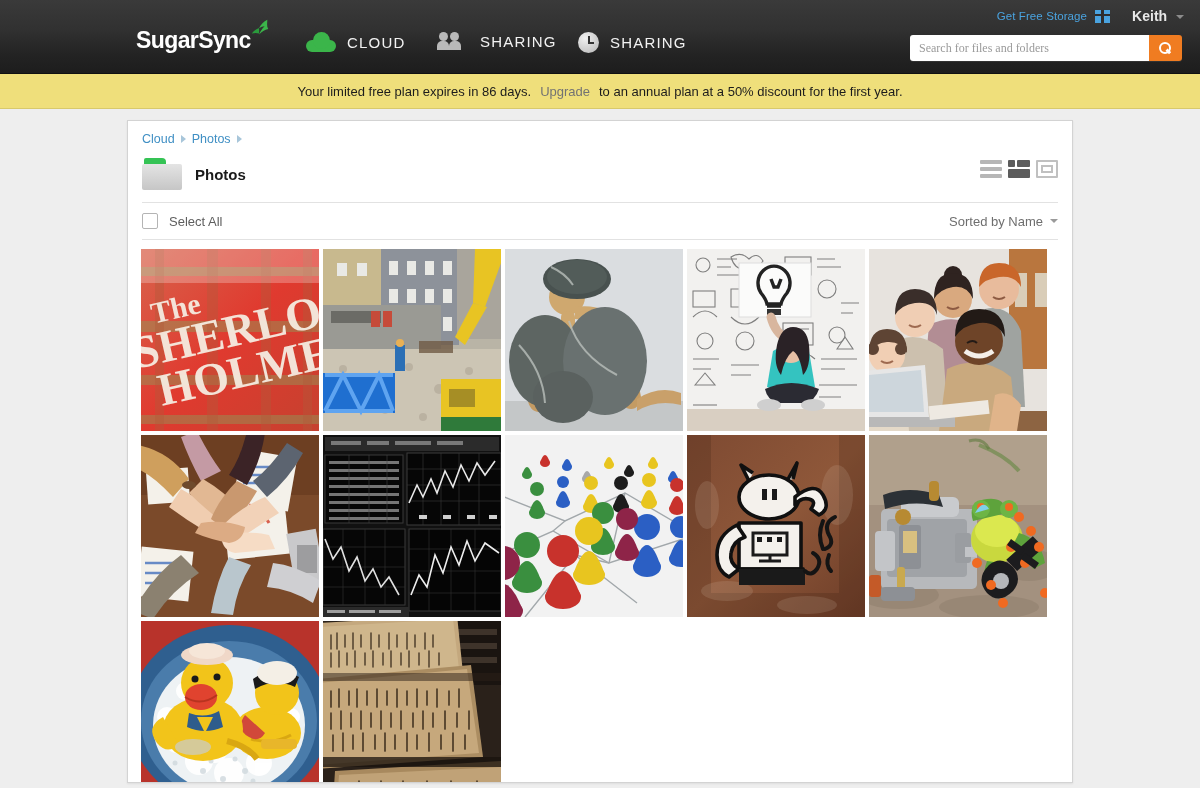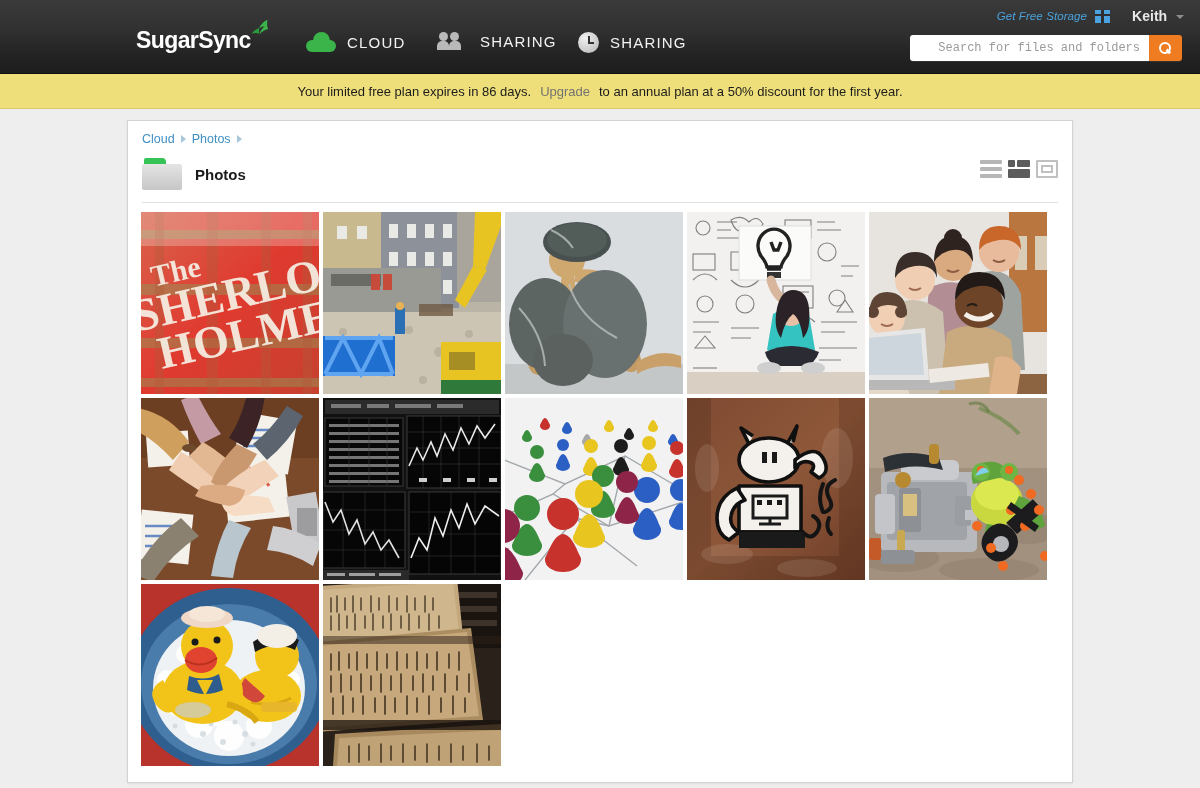--- a/index.html
+++ b/index.html
@@ -16,21 +16,21 @@
     height: 74px;
     background: linear-gradient(to bottom, #3a3a3a 0%, #313131 40%, #232323 75%, #1d1d1d 100%);
     border-bottom: 1px solid #111;
   }
   .util-row {
     position: absolute; top: 8px; right: 16px;
     display: flex; align-items: center; gap: 8px;
     font-size: 11.5px;
   }
   .free-storage {
-    color: #4aa3df; text-decoration: none; letter-spacing: .1px; font-style: italic;
+    color: #4aa3df; text-decoration: none; letter-spacing: .1px;
   }
   .gift-icon { display:inline-block; width: 15px; height: 14px; position: relative; vertical-align: -2px; }
   .gift-icon .box { position:absolute; left:0; top:4px; width:15px; height:10px; background:#4aa3df; }
   .gift-icon .lid { position:absolute; left:0; top:1px; width:15px; height:4px; background:#4aa3df; }
   .gift-icon .rib { position:absolute; left:6px; top:1px; width:3px; height:13px; background:#2e2e2e; }
   .gift-icon .slit { position:absolute; left:0; top:5px; width:15px; height:1.5px; background:#2e2e2e; }
   .user-name { color: #e8e8e8; font-size: 14px; font-weight: bold; margin-left: 14px; }
   .caret-down {
     display:inline-block; width:0; height:0; margin-left:5px;
     border-left:4px solid transparent; border-right:4px solid transparent;
@@ -81,21 +81,21 @@
 
   .searchbox {
     position: absolute; top: 35px; right: 18px;
     display: flex; width: 272px; height: 26px;
     border-radius: 3px; overflow: hidden;
     box-shadow: 0 1px 0 rgba(255,255,255,.08);
   }
   .searchbox input {
     flex: 1; border: none; outline: none;
     padding: 10px 9px; font-size: 12px; color: #555;
-    font-family: Liberation Mono, monospace; background: #fff; text-align: right;
+    font-family: Liberation Serif, serif; background: #fff;
   }
   .searchbox input::placeholder { color: #9a9a9a; }
   .search-btn {
     width: 33px; background: #f07c21; border: none; cursor: pointer;
     display:flex; align-items:center; justify-content:center;
   }
   .mag { width:13px; height:13px; position:relative; }
   .mag::before {
     content:''; position:absolute; left:0; top:0; width:8px; height:8px;
     border: 2px solid #fff; border-radius: 50%;
@@ -294,20 +294,30 @@
             <i></i>
             <i></i>
             <i></i>
           </div>
         <div class="vt vt-detail">
             <i></i>
           </div>
       </div>
     </div>
 
+    <div class="selectbar">
+      <div class="selectall">
+        <span class="checkbox"></span>
+        <span>Select All</span>
+      </div>
+      <div class="sortby">
+        <span>Sorted by Name</span>
+        <span class="sort-caret"></span>
+      </div>
+    </div>
 
     <div class="grid">
 
       <div class="thumb">
         <svg viewBox="0 0 178 182" preserveAspectRatio="none">
           <defs>
               <linearGradient id="g1" x1="0" y1="0" x2="1" y2="1">
             <stop offset="0" stop-color="#d8634c"></stop>
                 <stop offset=".5" stop-color="#e03a2f"></stop>
                 <stop offset="1" stop-color="#c6412f"></stop>

